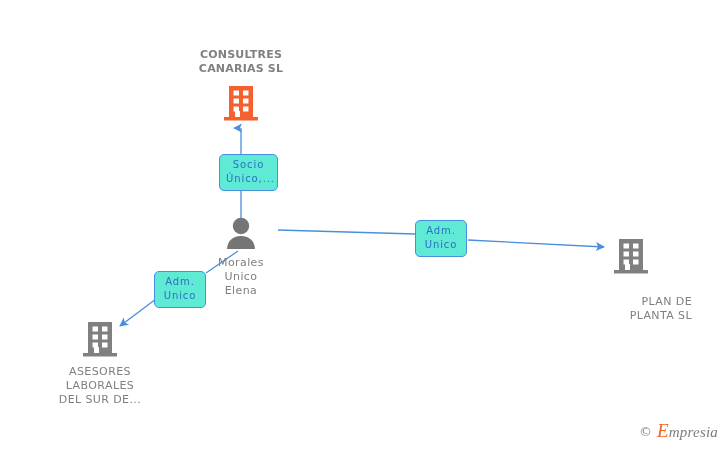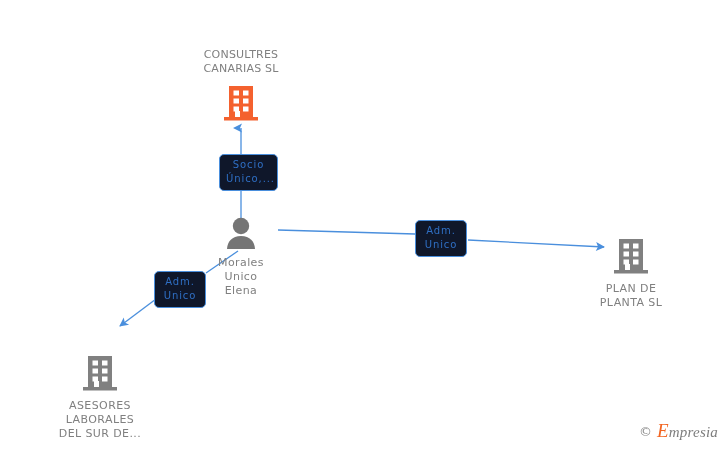--- a/index.html
+++ b/index.html
@@ -33,35 +33,35 @@
     text-align: center;
   }
   .node-label {
     font-size: 11px;
     line-height: 14px;
     color: #808080;
     letter-spacing: 0.4px;
     white-space: pre-line;
   }
   .node-label.company-root {
-    font-weight: normal;
+    font-weight: bold;
     color: #808080;
     letter-spacing: 0.2px;
   }
   .icon-wrap {
     display: block;
     margin: 0 auto;
   }
   
   .rel-box {
     position: absolute;
     box-sizing: border-box;
     border: 1px solid #4a8fdd;
     border-radius: 5px;
-    background: #0f172a;
+    background: #5eead4;
     color: #2f6fc4;
     font-size: 10px;
     line-height: 14px;
     letter-spacing: 0.9px;
     text-align: center;
     padding: 3px 6px 4px 6px;
     white-space: pre-line;
   }
   
   #watermark {
@@ -164,28 +164,28 @@
         <rect x="0" y="32" width="34" height="3.5" fill="#808080"></rect>
         <rect x="9.5" y="5.5" width="5.5" height="5" fill="#ffffff"></rect>
         <rect x="19" y="5.5" width="5.5" height="5" fill="#ffffff"></rect>
         <rect x="9.5" y="13.5" width="5.5" height="5" fill="#ffffff"></rect>
         <rect x="19" y="13.5" width="5.5" height="5" fill="#ffffff"></rect>
         <rect x="9.5" y="21.5" width="5.5" height="5" fill="#ffffff"></rect>
         <rect x="19" y="21.5" width="5.5" height="5" fill="#ffffff"></rect>
         <rect x="11" y="26" width="5" height="6" fill="#ffffff"></rect>
       </svg>
     </span>
-    <div class="node-label" style="margin-top:4px;">PLAN DE
+    <div class="node-label" style="margin-top:17px;text-align:right;">PLAN DE
 PLANTA SL</div>
   </div>
 
   <div class="rel-box" style="left:154px; top:271px; width:52px;">Adm.
 Unico</div>
 
-  <div class="node" style="left:40px; top:355px; width:120px;">
+  <div class="node" style="left:40px; top:321px; width:120px;">
     <span class="icon-wrap">
       <svg width="34" height="36" viewBox="0 0 34 36" aria-hidden="true">
         <rect x="5" y="1" width="24" height="31" fill="#808080"></rect>
         <rect x="0" y="32" width="34" height="3.5" fill="#808080"></rect>
         <rect x="9.5" y="5.5" width="5.5" height="5" fill="#ffffff"></rect>
         <rect x="19" y="5.5" width="5.5" height="5" fill="#ffffff"></rect>
         <rect x="9.5" y="13.5" width="5.5" height="5" fill="#ffffff"></rect>
         <rect x="19" y="13.5" width="5.5" height="5" fill="#ffffff"></rect>
         <rect x="9.5" y="21.5" width="5.5" height="5" fill="#ffffff"></rect>
         <rect x="19" y="21.5" width="5.5" height="5" fill="#ffffff"></rect>

